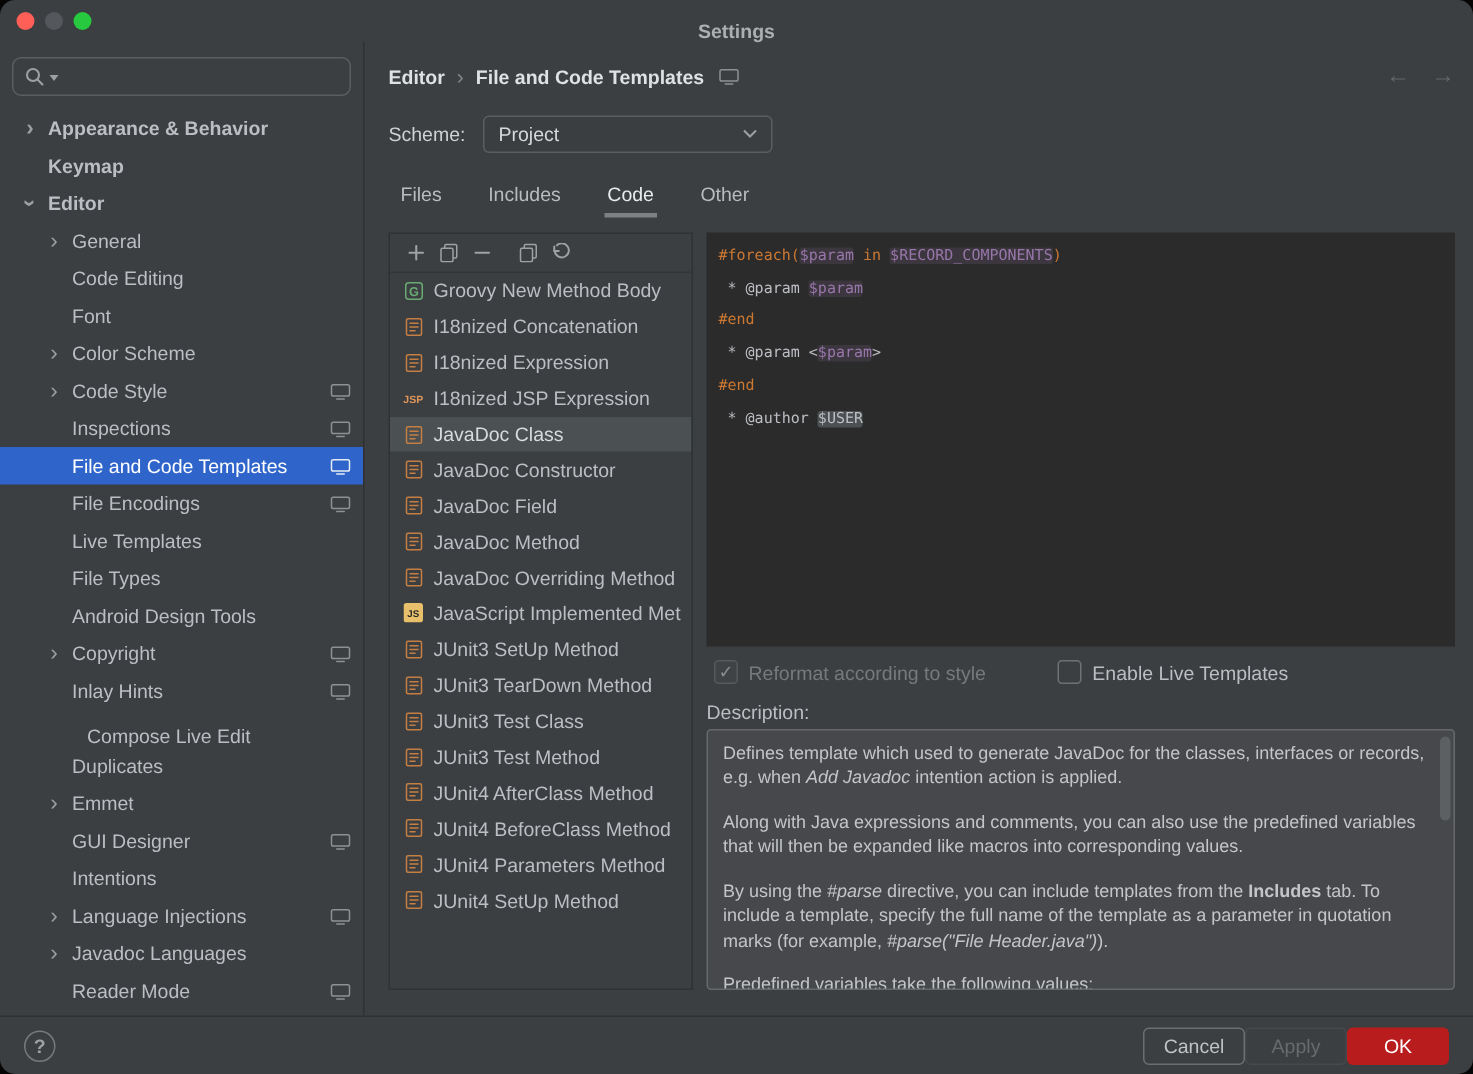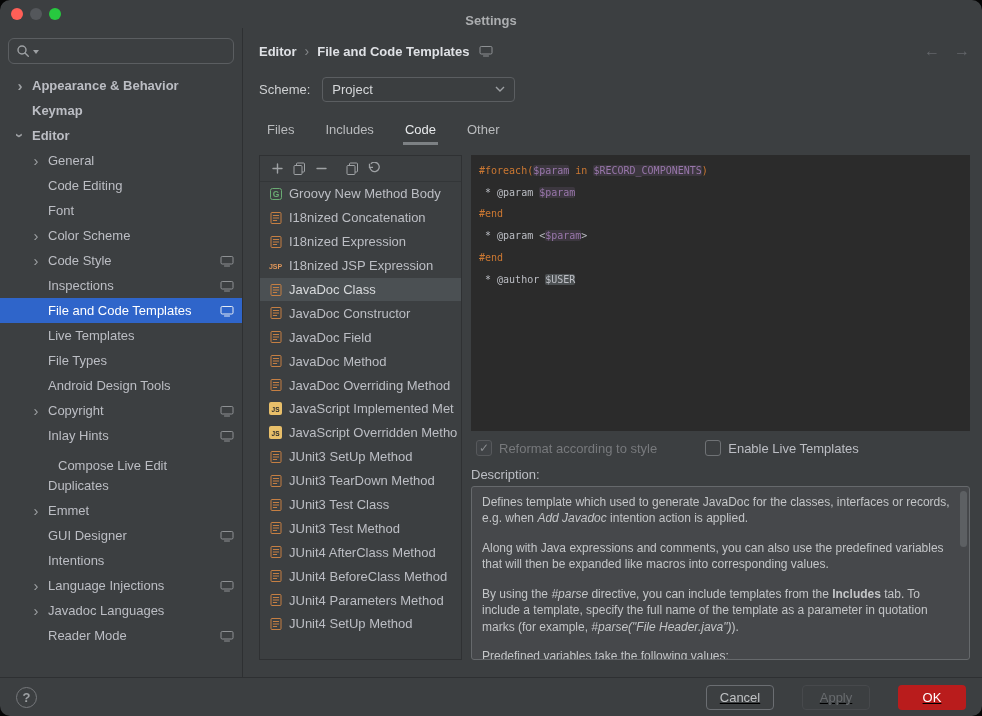--- a/index.html
+++ b/index.html
@@ -85,21 +85,21 @@
   .desc-box { margin-top:4px; flex:1; min-height:0; background:#46484b; border:1px solid #66696c; border-radius:3px; padding:7px 12px 0 10px; position:relative; overflow:hidden; }
   .desc-content { font-size:12px; line-height:1.37; color:#c3c5c7; }
   .desc-content p { margin-bottom:13px; }
   .desc-content .seg-i { font-style:italic; }
   .desc-content .seg-b { font-weight:bold; }
   .v-scrollbar { position:absolute; top:4px; right:2px; width:7px; height:56px; border-radius:4px; background:#5d6063; }
 
   
   .footer { flex:0 0 39px; border-top:1px solid #2e3032; display:flex; align-items:center; padding:0 16px 0 16px; }
   .help { width:21px; height:21px; border:1px solid #77797c; border-radius:50%; color:#9ea1a4; font-size:13px; font-weight:bold; display:flex; align-items:center; justify-content:center; cursor:default; }
-  .f-buttons { margin-left:auto; display:flex; gap:28px;text-decoration:underline; }
+  .f-buttons { margin-left:auto; display:flex; gap:0; }
   .btn { min-width:68px; height:25px; border-radius:4px; font-size:13px; font-family:"Liberation Sans","DejaVu Sans",sans-serif; cursor:default; }
   .btn.cancel { background:#3c3f41; border:1px solid #6b6e72; color:#c0c2c4; }
   .btn.apply { background:#3c3f41; border:1px solid #47494c; color:#686b6e; }
   .btn.ok { background:#3574f0; border:none; color:#ffffff; }
 </style>
 </head>
 <body>
 
 <div class="window">
 
@@ -169,20 +169,30 @@
             <span class="badge">
               <svg width="14" height="12" viewBox="0 0 14 12" fill="none" stroke="currentColor">
                 <rect x="1" y="1.5" width="12" height="7.5" rx="1.2"></rect>
                 <path d="M4.5 11h5" stroke-linecap="round"></path>
               </svg>
             </span>
           </div>
           <div class="tree-row selected" style="padding-left: 26px;">
             <span class="chev"></span>
             <span class="tree-label">File and Code Templates</span>
+            <span class="badge">
+              <svg width="14" height="12" viewBox="0 0 14 12" fill="none" stroke="currentColor">
+                <rect x="1" y="1.5" width="12" height="7.5" rx="1.2"></rect>
+                <path d="M4.5 11h5" stroke-linecap="round"></path>
+              </svg>
+            </span>
+          </div>
+          <div class="tree-row" style="padding-left: 26px;">
+            <span class="chev"></span>
+            <span class="tree-label">File Encodings</span>
             <span class="badge">
               <svg width="14" height="12" viewBox="0 0 14 12" fill="none" stroke="currentColor">
                 <rect x="1" y="1.5" width="12" height="7.5" rx="1.2"></rect>
                 <path d="M4.5 11h5" stroke-linecap="round"></path>
               </svg>
             </span>
           </div>
           <div class="tree-row" style="padding-left: 26px;">
             <span class="chev"></span>
             <span class="tree-label">Live Templates</span>
@@ -423,29 +433,20 @@
                 <span class="list-icon">
                   <svg width="13" height="13" viewBox="0 0 13 13">
                     <rect width="13" height="13" rx="2" fill="#e8bf6a"></rect>
                     <text x="6.5" y="9.6" text-anchor="middle" font-size="6.5" font-weight="bold" fill="#2b2b2b" font-family="Liberation Sans, sans-serif">JS</text>
                   </svg>
                 </span>
                 <span>JavaScript Implemented Met</span>
               </div>
               <div class="list-row">
                 <span class="list-icon">
-                  <svg width="13" height="13" viewBox="0 0 13 13">
-                    <rect width="13" height="13" rx="2" fill="#e8bf6a"></rect>
-                    <text x="6.5" y="9.6" text-anchor="middle" font-size="6.5" font-weight="bold" fill="#2b2b2b" font-family="Liberation Sans, sans-serif">JS</text>
-                  </svg>
-                </span>
-                <span>JavaScript Overridden Metho</span>
-              </div>
-              <div class="list-row">
-                <span class="list-icon">
                   <svg width="14" height="14" viewBox="0 0 14 14" fill="none" stroke="#c57f43">
                     <rect x="2" y="1.5" width="10" height="11" rx="1"></rect>
                     <path d="M4.3 4.5h5.4M4.3 7h5.4M4.3 9.5h3.4" stroke-linecap="round"></path>
                   </svg>
                 </span>
                 <span>JUnit3 SetUp Method</span>
               </div>
               <div class="list-row">
                 <span class="list-icon">
                   <svg width="14" height="14" viewBox="0 0 14 14" fill="none" stroke="#c57f43">

